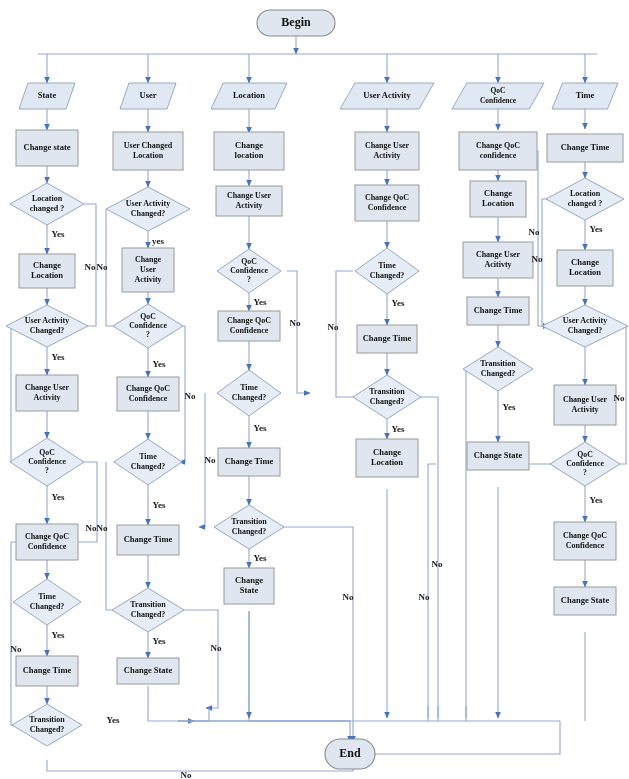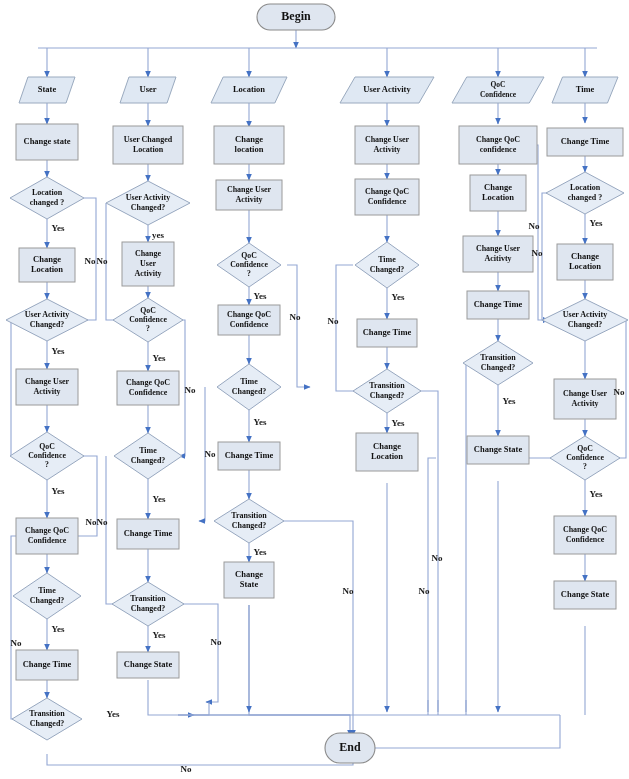--- a/index.html
+++ b/index.html
@@ -1,18 +1,18 @@
 <!DOCTYPE html>
 <html><head>
 <meta charset="utf-8">
 <style>
   html,body{margin:0;padding:0;background:#ffffff;}
   body{width:629px;height:779px;overflow:hidden;
        font-family:"Liberation Serif", serif;}
-  #chart-root{position:relative;width:629px;height:565px;}
+  #chart-root{position:relative;width:629px;height:565px;margin-top:6px;}
   svg{display:block;}
   .nodeshape{fill:#dfe6f0;stroke:#9a9a9a;stroke-width:1;}
   .termshape{fill:#dfe6f0;stroke:#8a8a8a;stroke-width:1.1;}
   .diamondshape{fill:#e6edf6;stroke:#98a8c0;stroke-width:1;}
   .parashape{fill:#dfe8f3;stroke:#9aaabf;stroke-width:1;}
   .nlabel{font-family:"Liberation Serif", serif;font-weight:bold;
           fill:#111111;text-anchor:middle;dominant-baseline:middle;}
   .edge{stroke:#93a7d4;stroke-width:1.1;fill:none;}
   .elabel{font-family:"Liberation Serif", serif;font-weight:bold;
           fill:#1a1a1a;text-anchor:middle;dominant-baseline:middle;}

